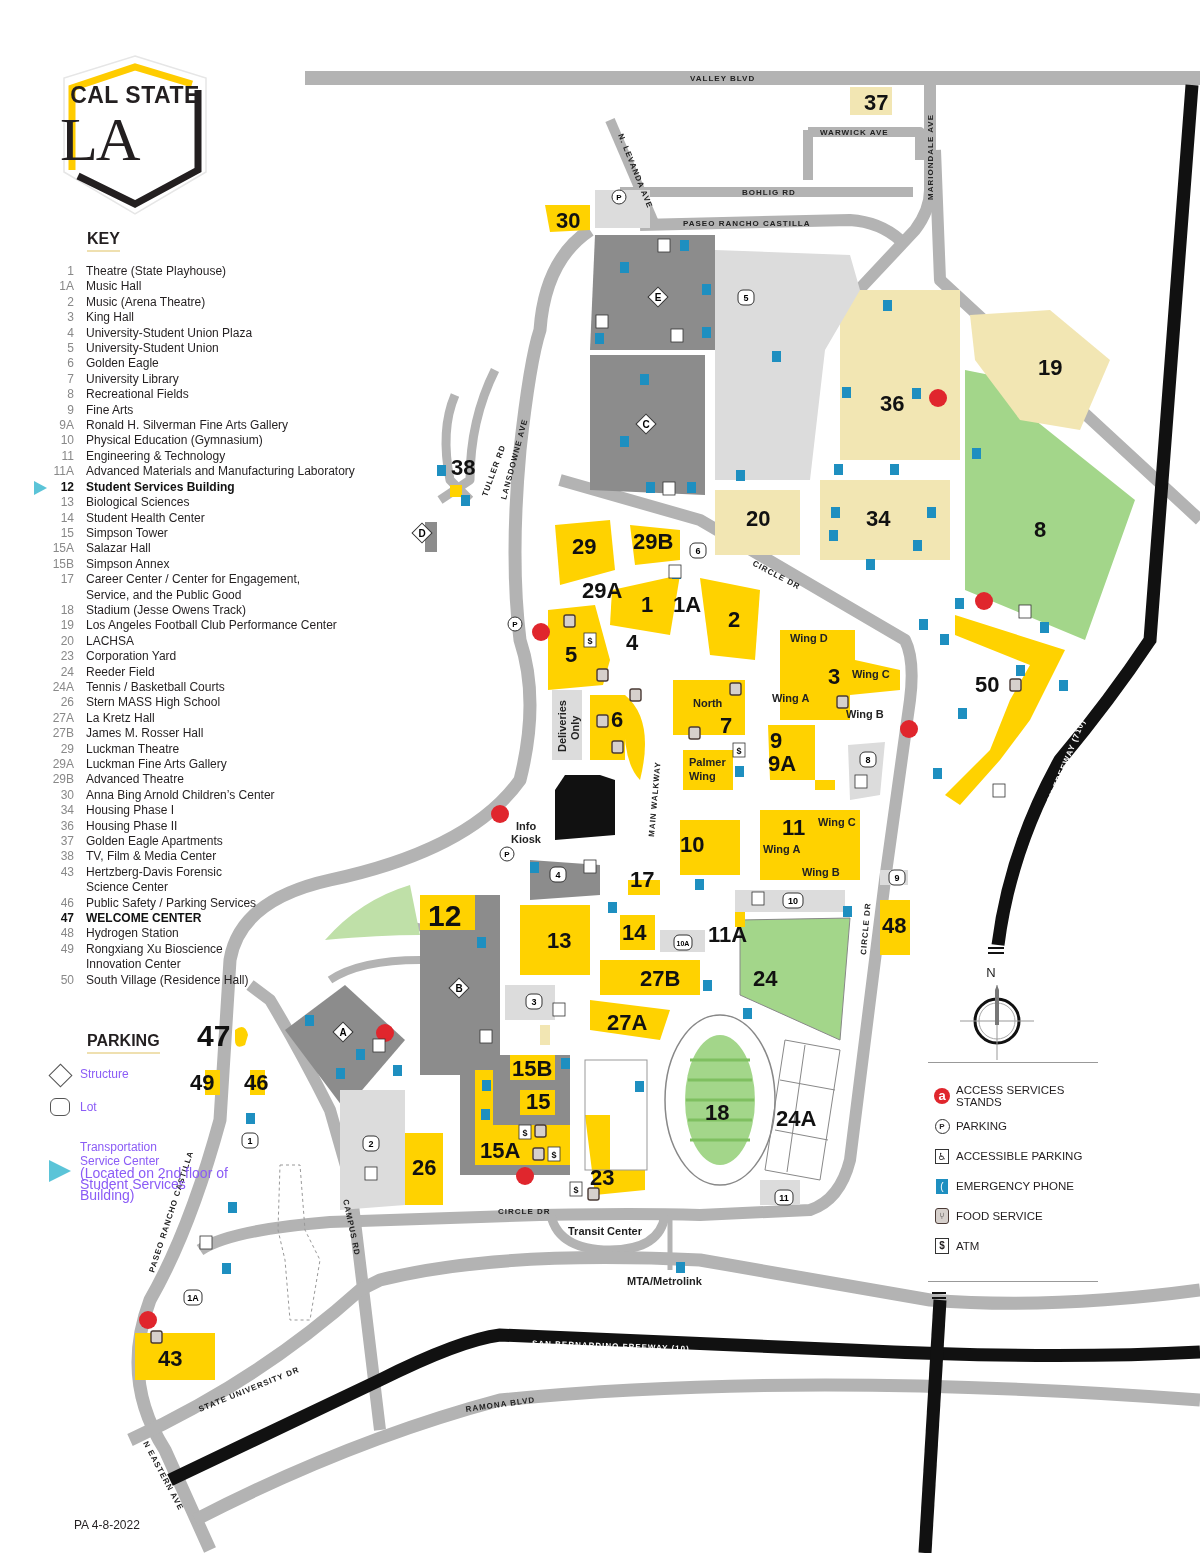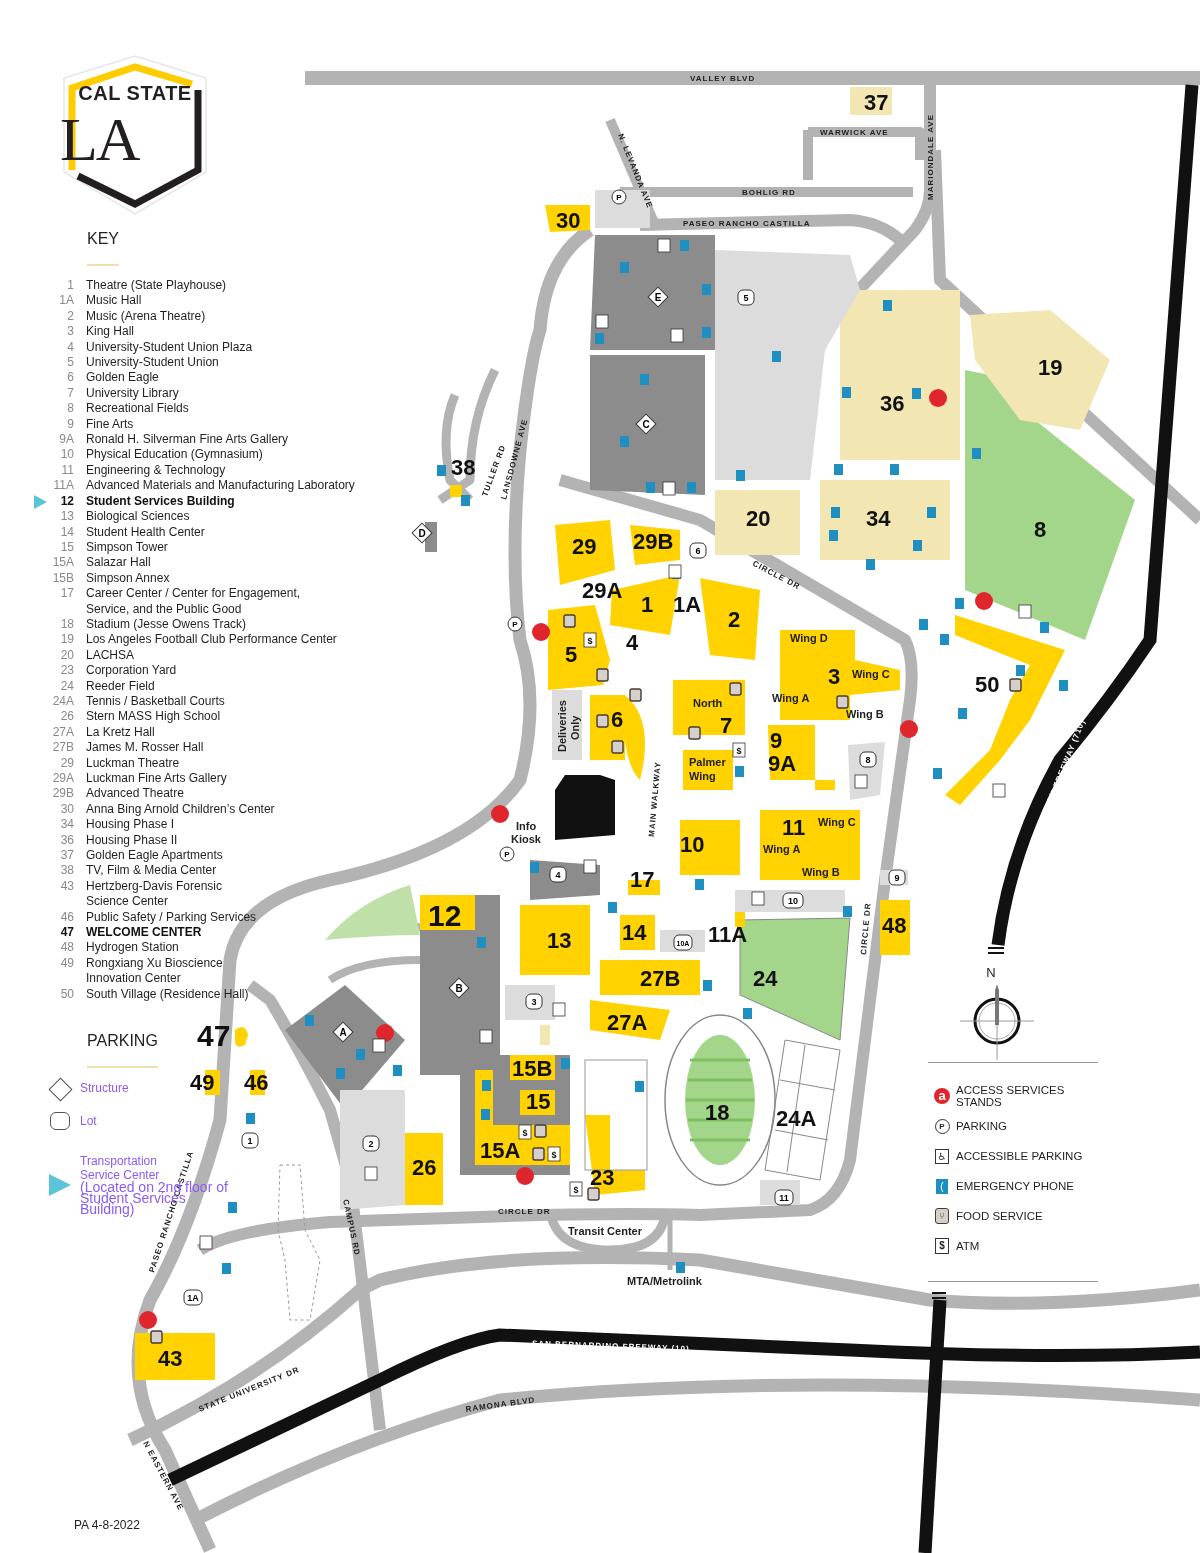--- a/index.html
+++ b/index.html
@@ -1,22 +1,22 @@
 <!DOCTYPE html>
 <html><head>
 <meta charset="utf-8">
 <style>
   html, body { margin:0; padding:0; background:#ffffff; }
   body { width:1200px; height:1553px; position:relative; overflow:hidden; font-family:"Liberation Sans", "DejaVu Sans", sans-serif; color:#1a1a1a; }
   #map { position:absolute; left:0; top:0; width:1200px; height:1553px; }
   .logo { position:absolute; left:60px; top:52px; width:150px; height:165px; }
-  .logo .cal { position:absolute; left:0; width:150px; top:30px; text-align:center; font-weight:bold; font-size:20px; letter-spacing:0.5px; color:#231f20; }
+  .logo .cal { position:absolute; left:0; width:150px; top:30px; text-align:center; font-weight:bold; font-size:23px; letter-spacing:0.5px; color:#231f20; }
   .logo .la { position:absolute; left:0; width:150px; top:52px; font-family:"Liberation Serif", "DejaVu Serif", serif; font-size:62px; color:#231f20; letter-spacing:-2px; }
   .key { position:absolute; left:40px; top:230px; width:340px; }
-  .section-title { font-weight:normal; font-size:16px; margin-left:47px; display:inline-block; padding-bottom:16px; border-bottom:2px solid #efe0b0; color:#231f20; }
+  .section-title { font-weight:bold; font-size:16px; margin-left:47px; display:inline-block; padding-bottom:2px; border-bottom:2px solid #efe0b0; color:#231f20; }
   .key-list { list-style:none; margin:12px 0 0 0; padding:0; }
   .key-item { display:flex; font-size:12px; line-height:15.4px; color:#231f20; position:relative; }
   .key-item .num { width:34px; text-align:right; color:#888; padding-right:12px; flex:none; }
   .key-item .name { flex:1; }
   .key-item.bold .num, .key-item.bold .name { font-weight:bold; color:#111; }
   .key-item .tri { position:absolute; left:-6px; top:1px; width:0; height:0; border-top:7px solid transparent; border-bottom:7px solid transparent; border-left:13px solid #5bc4d8; }
   .parking { position:absolute; left:40px; top:1032px; width:200px; }
   .p-row { display:flex; align-items:center; margin-top:10px; font-size:12px; color:#8b5cf6; }
   .p-icon { width:40px; flex:none; display:flex; justify-content:center; }
   .diamond { width:15px; height:15px; border:1px solid #555; transform:rotate(45deg); margin-top:3px; background:#fff; }

